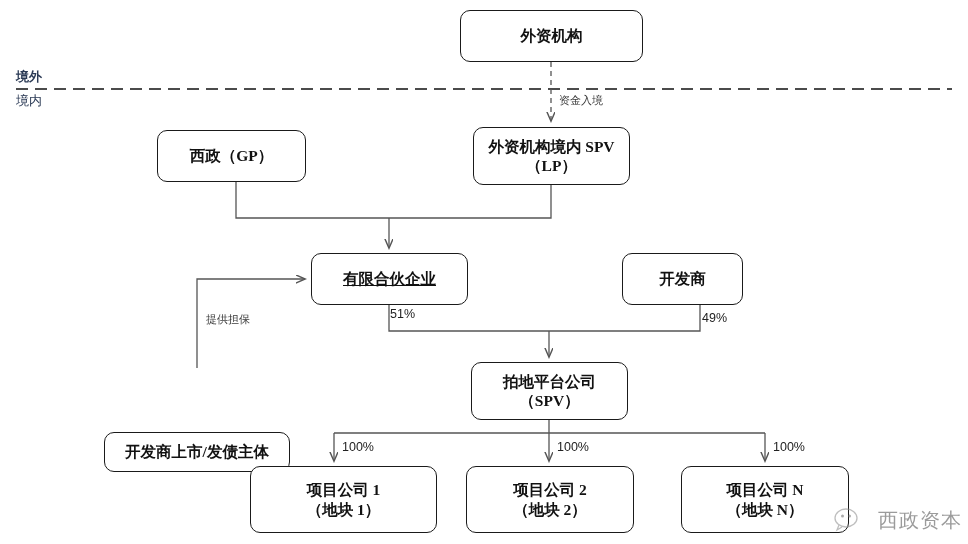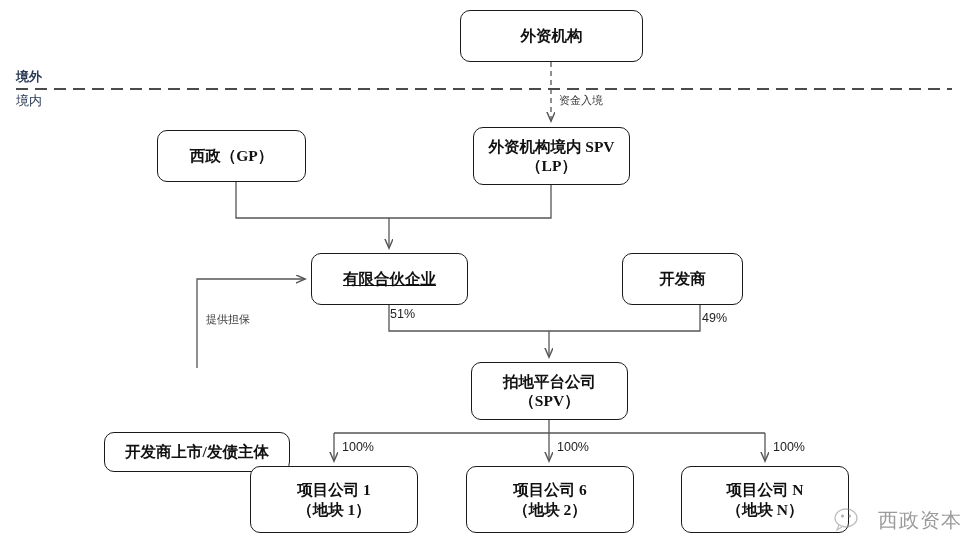--- a/index.html
+++ b/index.html
@@ -96,25 +96,25 @@
       </div>
       <div class="node-box" style="left: 622px; top: 253px; width: 121px; height: 52px;">
         <div><span>开发商</span></div>
       </div>
       <div class="node-box" style="left: 104px; top: 388px; width: 186px; height: 40px; margin-top: 44px;">
         <div><span>开发商上市/发债主体</span></div>
       </div>
       <div class="node-box" style="left: 471px; top: 362px; width: 157px; height: 58px;">
         <div><span>拍地平台公司</span><span class="line2">（SPV）</span></div>
       </div>
-      <div class="node-box" style="left: 250px; top: 466px; width: 168px; height: 67px;">
+      <div class="node-box" style="left: 250px; top: 466px; width: 187px; height: 67px;">
         <div><span>项目公司 1</span><span class="line2">（地块 1）</span></div>
       </div>
       <div class="node-box" style="left: 466px; top: 466px; width: 168px; height: 67px;">
-        <div><span>项目公司 6</span><span class="line2">（地块 2）</span></div>
+        <div><span>项目公司 2</span><span class="line2">（地块 2）</span></div>
       </div>
       <div class="node-box" style="left: 681px; top: 466px; width: 168px; height: 67px;">
         <div><span>项目公司 N</span><span class="line2">（地块 N）</span></div>
       </div>
     </div>
   <div id="edge-labels">
       <div class="edge-label cn" style="left: 559px; top: 93px;">资金入境</div>
       <div class="edge-label cn" style="left: 206px; top: 312px;">提供担保</div>
       <div class="edge-label" style="left: 390px; top: 307px;">51%</div>
       <div class="edge-label" style="left: 702px; top: 311px;">49%</div>

